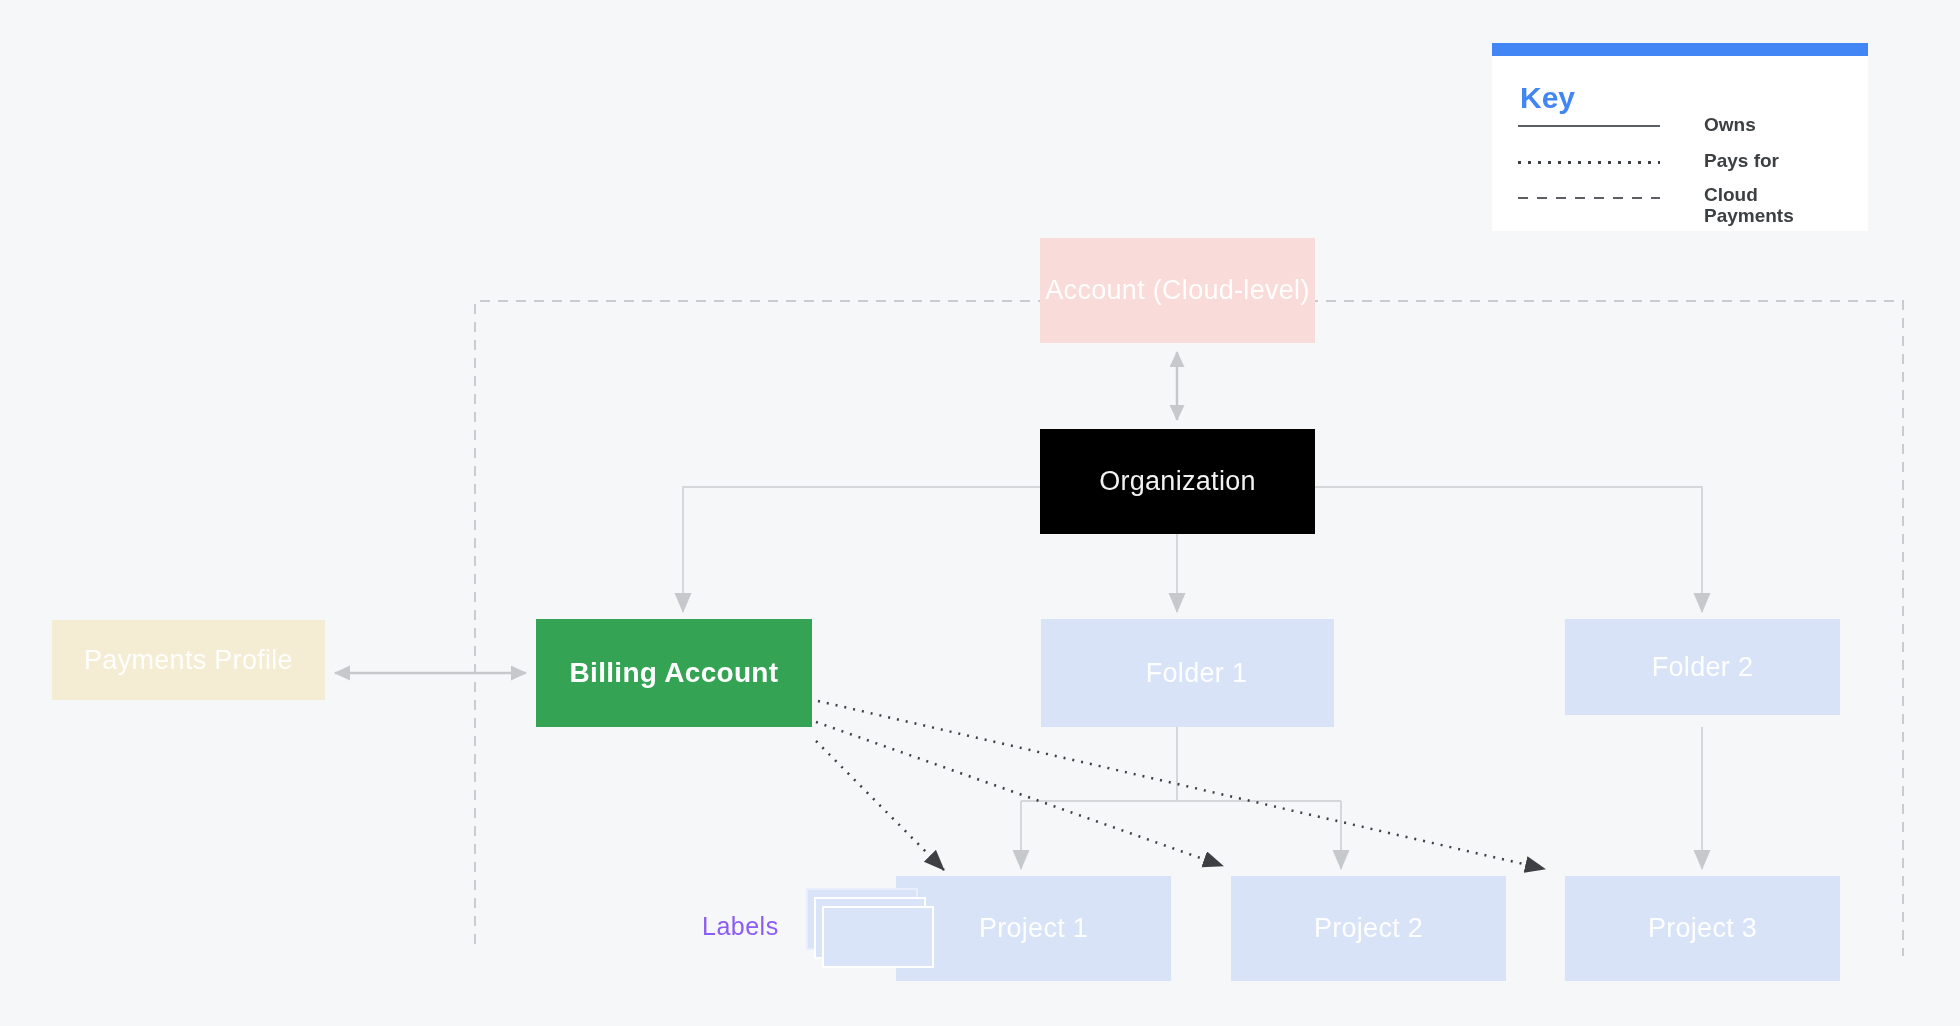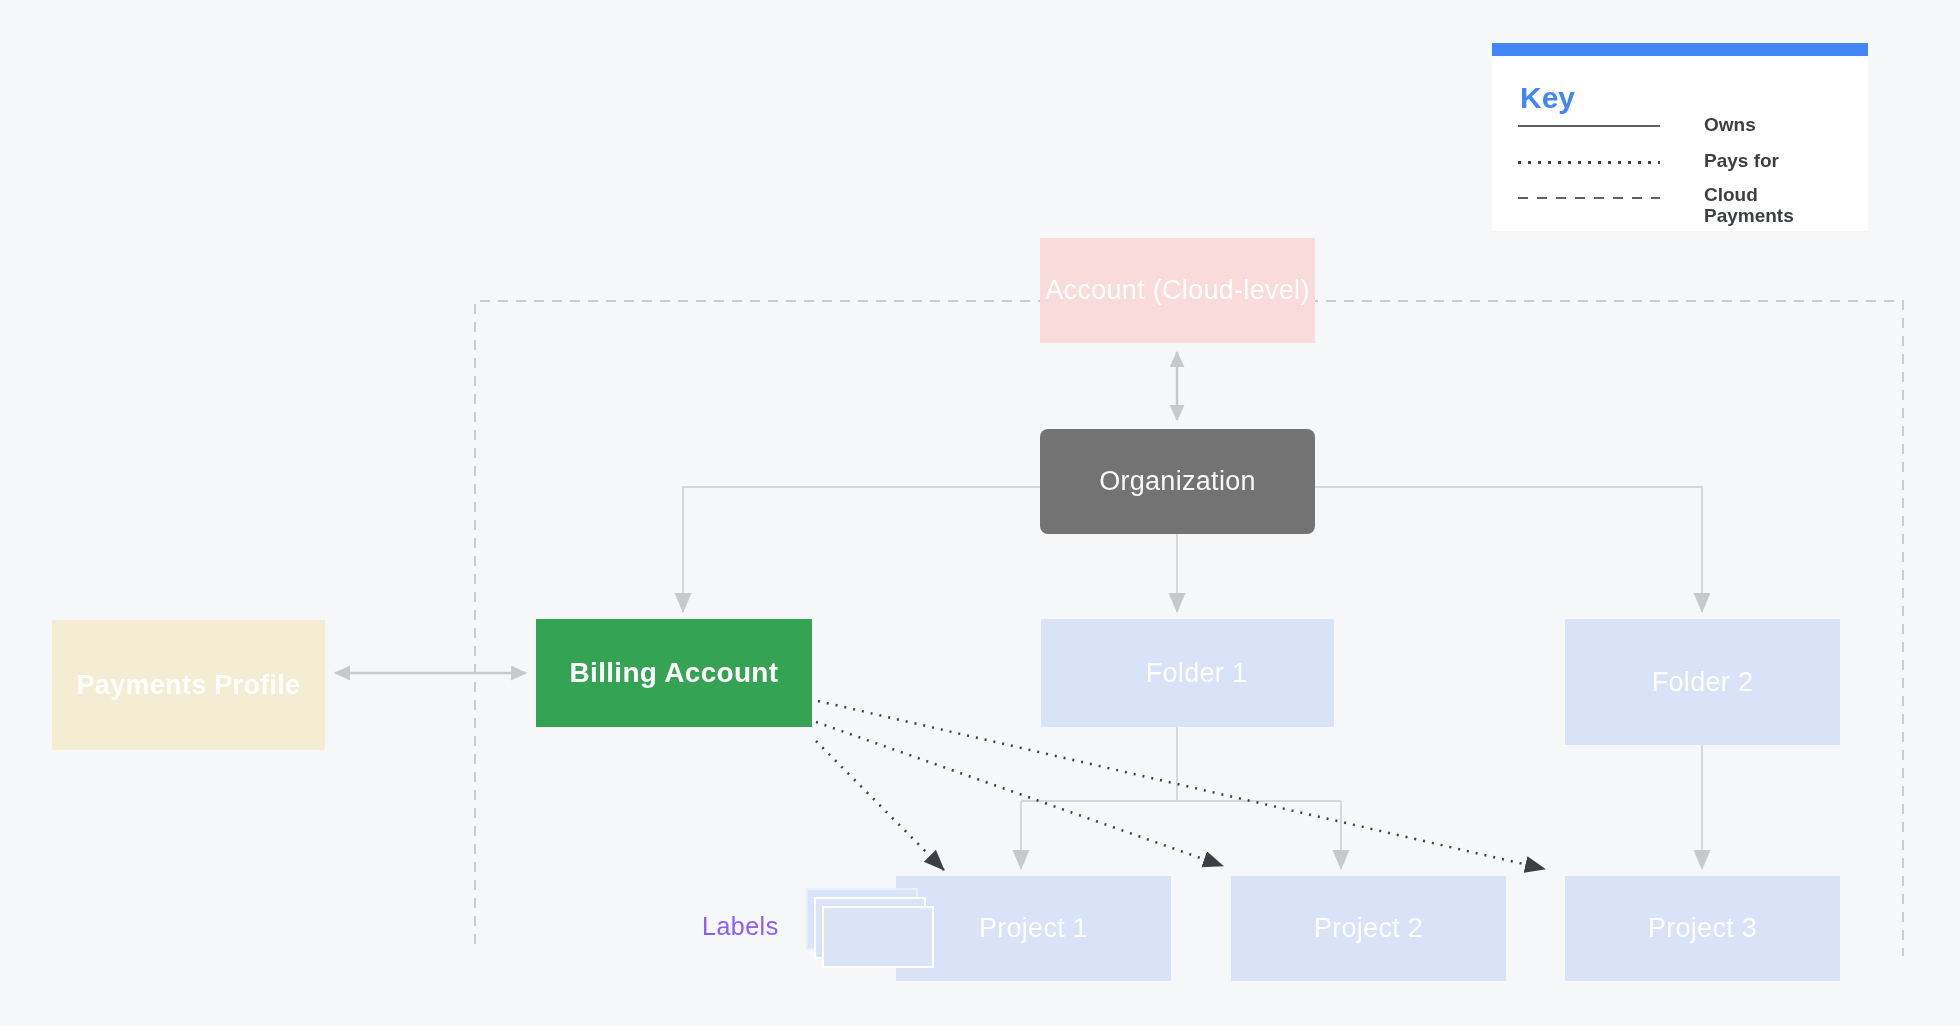--- a/index.html
+++ b/index.html
@@ -9,24 +9,24 @@
   svg.layer{position:absolute;left:0;top:0;z-index:1;}
   svg.layer.over{z-index:3;}
 
   .node{position:absolute;display:flex;align-items:center;justify-content:center;
         z-index:2;font-size:27px;font-weight:400;color:rgba(255,255,255,.95);
         text-align:center;letter-spacing:.3px;}
   .node.bold{font-weight:700;color:#ffffff;font-size:28px;}
 
   .n-domain   {left:1040px;top:238px;width:275px;height:105px;}
   .n-org      {left:1040px;top:429px;width:275px;height:105px;}
-  .n-payments {left:52px;  top:620px;width:273px;height:130px;font-weight:bold;}
+  .n-payments {left:52px;  top:620px;width:273px;height:80px;}
   .n-billing  {left:536px; top:619px;width:276px;height:108px;}
   .n-folder1  {left:1041px;top:619px;width:275px;height:108px;padding-left:18px;}
-  .n-folder2  {left:1565px;top:619px;width:275px;height:126px;}
+  .n-folder2  {left:1565px;top:619px;width:275px;height:96px;}
   .n-project1 {left:896px; top:876px;width:275px;height:105px;}
   .n-project2 {left:1231px;top:876px;width:275px;height:105px;}
   .n-project3 {left:1565px;top:876px;width:275px;height:105px;}
 
   .page-title{position:absolute;left:54px;top:188px;z-index:2;
               font-size:56px;color:#66696d;letter-spacing:.5px;}
 
   .labels-caption{position:absolute;left:702px;top:912px;z-index:2;
                   font-size:25px;color:#8b5cf6;letter-spacing:.5px;}
 
@@ -82,21 +82,21 @@
     <path d="M1341,801 L1341,869" fill="none" stroke="#d5d7da" stroke-width="2" marker-end="url(#arrGray)"></path>
     <path d="M1702,727 L1702,869" fill="none" stroke="#d5d7da" stroke-width="2" marker-end="url(#arrGray)"></path>
 
     <path d="M1177,352 L1177,420" fill="none" stroke="#c6c9cc" stroke-width="2.5" marker-start="url(#arrDbl)" marker-end="url(#arrDbl)"></path>
     <path d="M335,673 L526,673" fill="none" stroke="#c6c9cc" stroke-width="2.5" marker-start="url(#arrDbl)" marker-end="url(#arrDbl)"></path>
   </svg>
 
   <div class="node n-domain" style="background: rgb(249, 220, 218);">
     <span>Account (Cloud-level)</span>
   </div>
-  <div class="node n-org" style="background: #737373; border-radius: 8px;">
+  <div class="node n-org" style="background: #000000;">
     <span>Organization</span>
   </div>
   <div class="node n-payments" style="background: rgb(244, 236, 211);">
     <span>Payments Profile</span>
   </div>
   <div class="node n-billing bold" style="background: rgb(52, 163, 83);">
     <span>Billing Account</span>
   </div>
   <div class="node n-folder1" style="background: rgb(217, 227, 248);">
     <span>Folder 1</span>

